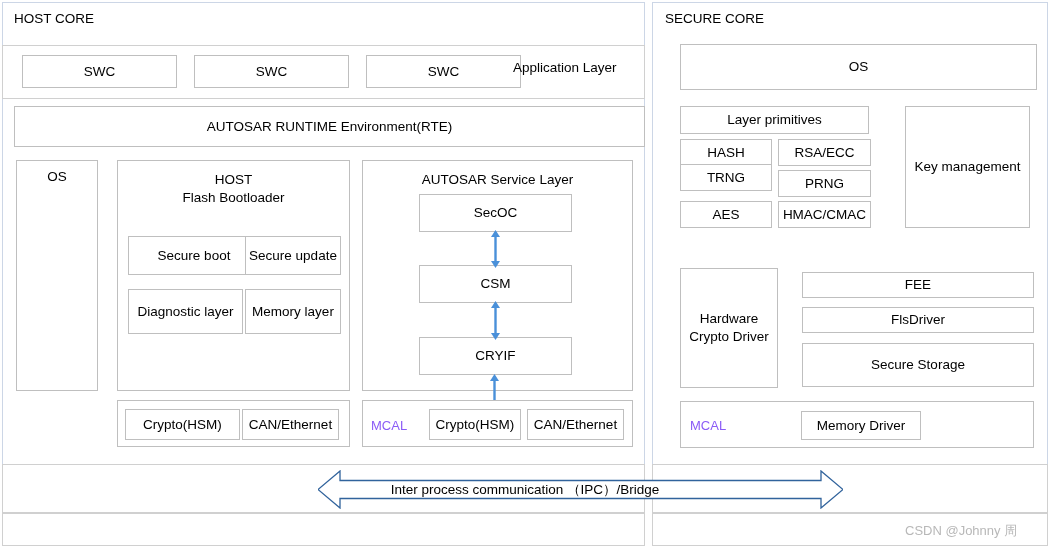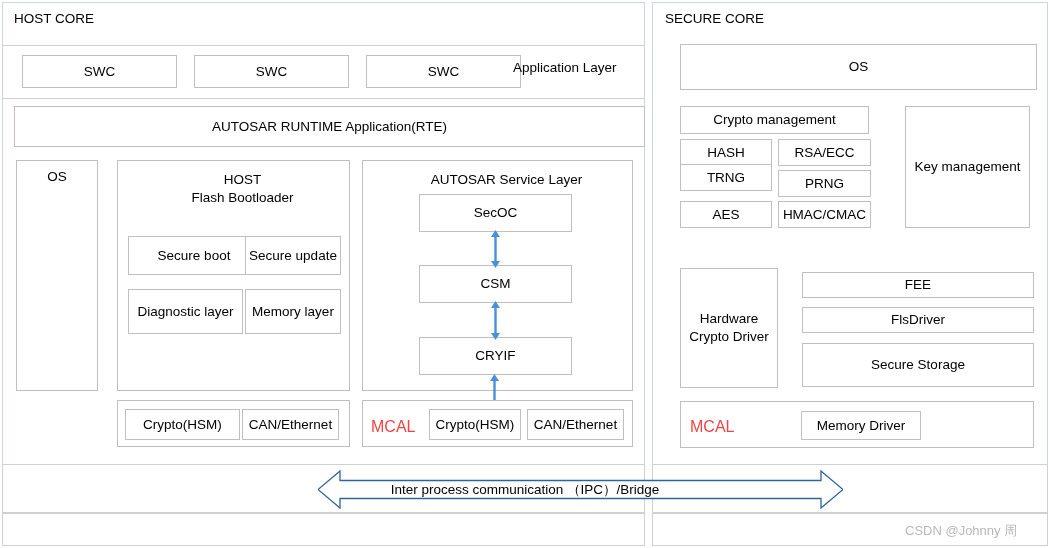--- a/index.html
+++ b/index.html
@@ -55,26 +55,26 @@
     color: #000;
     white-space: nowrap;
   }
   .group-heading {
     position: absolute;
     width: 100%;
     text-align: center;
     font-size: 13.5px;
     line-height: 1.3;
     color: #000;
-    left: 9px;
+    left: 0;
   }
   .node-left-label {
     position: absolute;
-    font-size: 16px;
-    color: #ef4444;
+    font-size: 13px;
+    color: #8b5cf6;
     white-space: nowrap;
   }
   .vert-arrow { position: absolute; }
   .watermark {
     position: absolute;
     font-size: 13px;
     color: #b8b8b8;
     white-space: nowrap;
   }
   .ipc-text {
@@ -95,21 +95,21 @@
   <div class="abs outer-core" style="left:2px; top:2px; width:643px; height:544px;">
   </div>
   <div class="core-title" style="left:14px; top:11px;">HOST CORE</div>
 
   <div class="abs band" style="left:2px; top:45px; width:643px; height:54px;"></div>
   <div class="abs node" style="left:22px; top:55px; width:155px; height:33px;">SWC</div>
   <div class="abs node" style="left:194px; top:55px; width:155px; height:33px;">SWC</div>
   <div class="abs node" style="left:366px; top:55px; width:155px; height:33px;">SWC</div>
   <div class="label-free" style="left:513px; top:60px;">Application Layer</div>
 
-  <div class="abs node" style="left:14px; top:106px; width:631px; height:41px;">AUTOSAR RUNTIME Application(RTE)</div>
+  <div class="abs node" style="left:14px; top:106px; width:631px; height:41px;">AUTOSAR RUNTIME Environment(RTE)</div>
 
   <div class="abs node" style="left:16px; top:160px; width:82px; height:231px; align-items:flex-start; padding-top:8px;">
     <span>OS</span>
   </div>
 
   <div class="abs node" style="left:117px; top:160px; width:233px; height:231px; display:block;">
     <div class="group-heading" style="top:10px;">
       <span>HOST</span><br>
       <span>Flash Bootloader</span>
     </div>
@@ -153,21 +153,21 @@
     <div class="node-left-label" style="left:8px; top:17px;">MCAL</div>
     <div class="abs node overflow-txt" style="left:66px; top:8px; width:92px; height:31px; line-height:1.15;">Crypto(HSM)</div>
     <div class="abs node overflow-txt" style="left:164px; top:8px; width:97px; height:31px; line-height:1.15;">CAN/Ethernet</div>
   </div>
 
   <div class="abs outer-core" style="left:652px; top:2px; width:396px; height:544px;"></div>
   <div class="core-title" style="left:665px; top:11px;">SECURE CORE</div>
 
   <div class="abs node" style="left:680px; top:44px; width:357px; height:46px;">OS</div>
 
-  <div class="abs node" style="left:680px; top:106px; width:189px; height:28px;">Crypto management</div>
+  <div class="abs node" style="left:680px; top:106px; width:189px; height:28px;">Layer primitives</div>
   <div class="abs node" style="left:680px; top:139px; width:92px; height:27px;">HASH</div>
   <div class="abs node" style="left:778px; top:139px; width:93px; height:27px;">RSA/ECC</div>
   <div class="abs node" style="left:680px; top:164px; width:92px; height:27px;">TRNG</div>
   <div class="abs node" style="left:778px; top:170px; width:93px; height:27px;">PRNG</div>
   <div class="abs node overflow-txt" style="left:778px; top:201px; width:93px; height:27px; line-height:1.15;">HMAC/CMAC</div>
   <div class="abs node" style="left:680px; top:201px; width:92px; height:27px;">AES</div>
 
   <div class="abs node" style="left:905px; top:106px; width:125px; height:122px; line-height:1.35;">Key management</div>
 
   <div class="abs node" style="left:680px; top:268px; width:98px; height:120px; line-height:1.35;">Hardware Crypto Driver</div>

